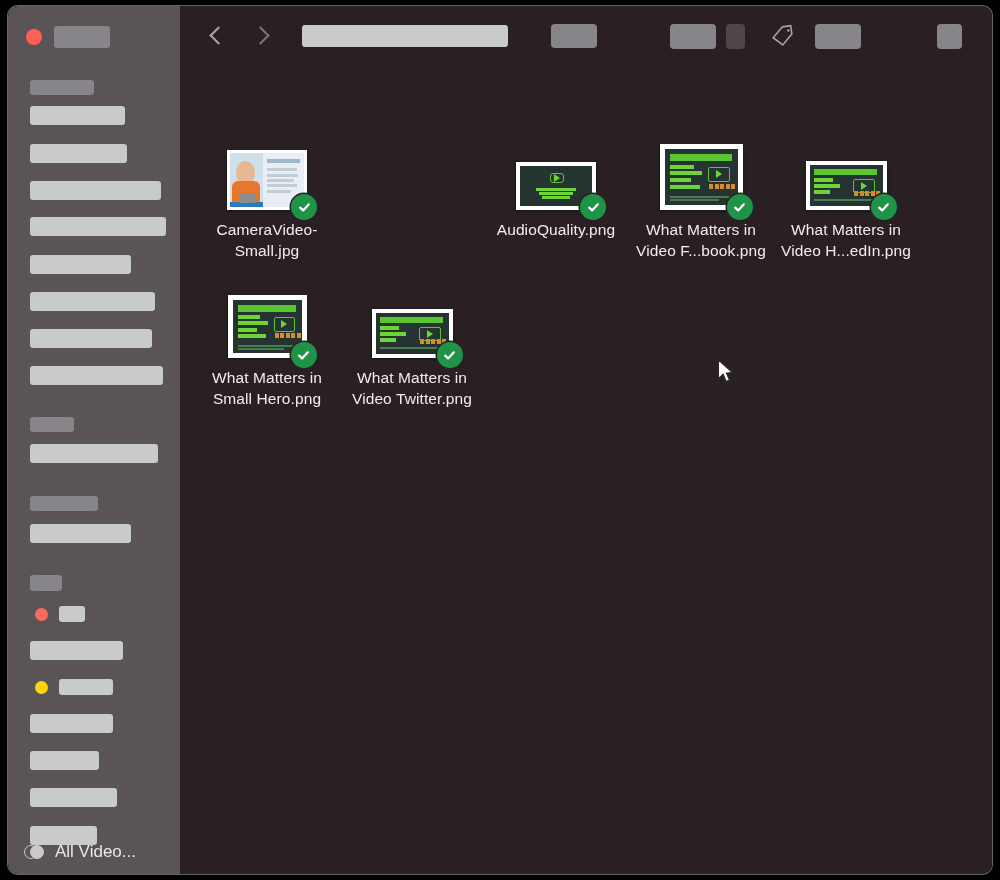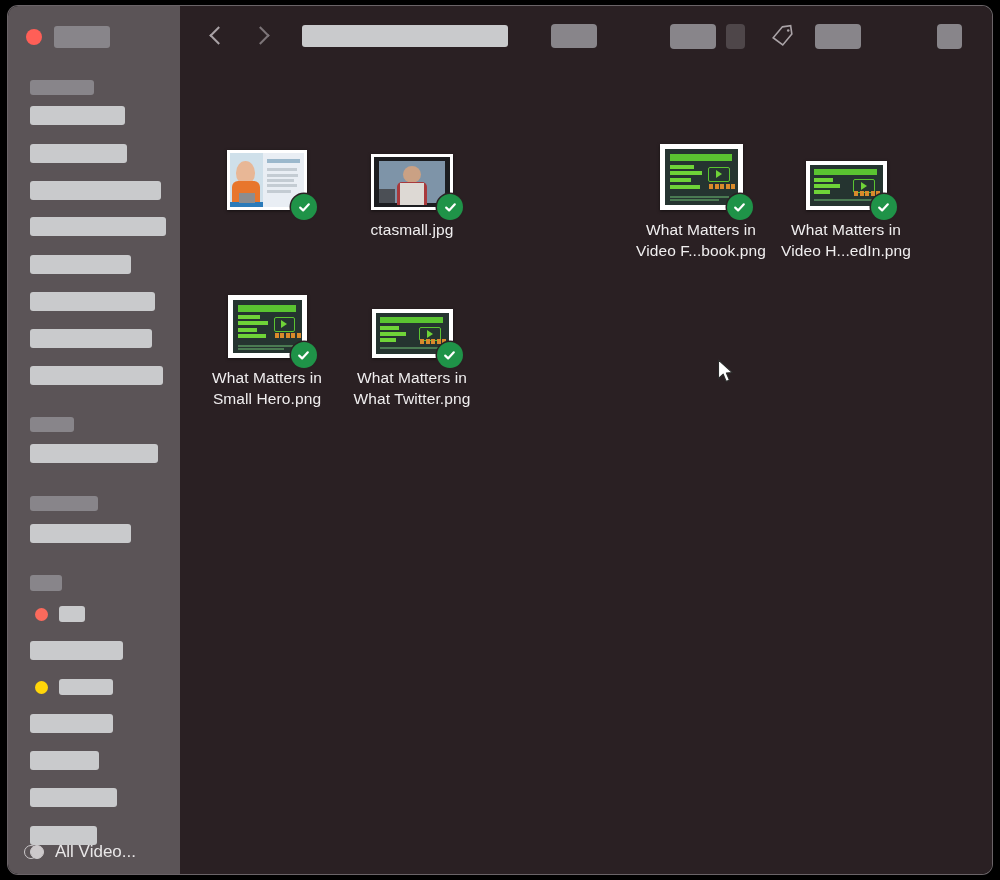--- a/index.html
+++ b/index.html
@@ -250,44 +250,49 @@
               <div style="position:absolute;left:50%;top:58%;width:41%;height:3px;background:#c4ccd3;"></div>
               <div style="position:absolute;left:50%;top:68%;width:33%;height:3px;background:#c4ccd3;"></div>
             </div>
             <div class="badge">
               <svg width="15" height="15" viewBox="0 0 15 15">
                   <path d="M3.2 7.6 L6.1 10.4 L11.8 4.3" fill="none" stroke="#fff" stroke-width="2.2" stroke-linecap="round" stroke-linejoin="round"></path>
                 </svg>
             </div>
           </div>
         </div>
-      </div>
-
-      <div class="file" style="left:159px;top:62px;">
-        <div class="thumbwrap">
-          <div class="thumb" style="width:82px;height:56px;padding:3px;">
-            <div style="width:100%;height:100%;background:#1c1d20;position:relative;overflow:hidden;">
-              <div style="position:absolute;left:6%;top:8%;width:88%;height:84%;background:#7e94a8;"></div>
-              <div style="position:absolute;left:38%;top:18%;width:24%;height:34%;border-radius:50%;background:#caa184;"></div>
-              <div style="position:absolute;left:30%;top:50%;width:40%;height:46%;background:#a8393c;border-radius:5px 5px 0 0;"></div>
-              <div style="position:absolute;left:34%;top:52%;width:32%;height:44%;background:#ddd9d4;"></div>
-              <div style="position:absolute;left:6%;top:64%;width:22%;height:28%;background:#4b4f55;"></div>
-            </div>
-            <div class="badge">
-              <svg width="15" height="15" viewBox="0 0 15 15">
-                  <path d="M3.2 7.6 L6.1 10.4 L11.8 4.3" fill="none" stroke="#fff" stroke-width="2.2" stroke-linecap="round" stroke-linejoin="round"></path>
-                </svg>
-            </div>
-          </div>
-        </div>
-        <div class="fname">
-          <div>ctasmall.jpg</div>
-        </div>
-      </div>
-
+        <div class="fname">
+          <div>CameraVideo-</div>
+            <div>Small.jpg</div>
+        </div>
+      </div>
+
+
+      <div class="file" style="left:303px;top:62px;">
+        <div class="thumbwrap">
+          <div class="thumb" style="width:80px;height:48px;padding:4px;">
+            <div class="poster">
+              <div class="pbox" style="left:42%;top:18%;width:14px;height:10px;border-radius:3px;">
+                  <span class="pplay"></span>
+                </div>
+              <div class="ptext" style="left:22%;top:56%;width:56%;height:3px;"></div>
+              <div class="ptext" style="left:26%;top:66%;width:48%;height:3px;"></div>
+              <div class="ptext" style="left:31%;top:76%;width:38%;height:3px;"></div>
+            </div>
+            <div class="badge">
+              <svg width="15" height="15" viewBox="0 0 15 15">
+                  <path d="M3.2 7.6 L6.1 10.4 L11.8 4.3" fill="none" stroke="#fff" stroke-width="2.2" stroke-linecap="round" stroke-linejoin="round"></path>
+                </svg>
+            </div>
+          </div>
+        </div>
+        <div class="fname">
+          <div>AudioQuality.png</div>
+        </div>
+      </div>
 
       <div class="file" style="left:448px;top:62px;">
         <div class="thumbwrap">
           <div class="thumb" style="width:83px;height:66px;padding:5px;">
             <div class="poster">
               <div class="pbar" style="left:8%;top:9%;width:84%;height:7px;"></div>
               <div class="ptext" style="left:8%;top:28%;width:32%;height:4px;"></div>
               <div class="ptext" style="left:8%;top:40%;width:44%;height:4px;"></div>
               <div class="ptext" style="left:8%;top:52%;width:28%;height:4px;"></div>
               <div class="ptext" style="left:8%;top:64%;width:40%;height:4px;"></div>
@@ -407,21 +412,21 @@
             </div>
             <div class="badge">
               <svg width="15" height="15" viewBox="0 0 15 15">
                   <path d="M3.2 7.6 L6.1 10.4 L11.8 4.3" fill="none" stroke="#fff" stroke-width="2.2" stroke-linecap="round" stroke-linejoin="round"></path>
                 </svg>
             </div>
           </div>
         </div>
         <div class="fname">
           <div>What Matters in</div>
-            <div>What Twitter.png</div>
+            <div>Video Twitter.png</div>
         </div>
       </div>
 
       <div class="cursor">
         <svg width="18" height="26" viewBox="0 0 18 26">
           <path d="M1.5 1 L1.5 19.5 L6.2 15.2 L9.2 22.4 L12.4 21 L9.4 14 L15.3 13.6 Z" fill="#ffffff" stroke="#2b2b2b" stroke-width="1.1" stroke-linejoin="round"></path>
         </svg>
       </div>
     </div>
   </div>

